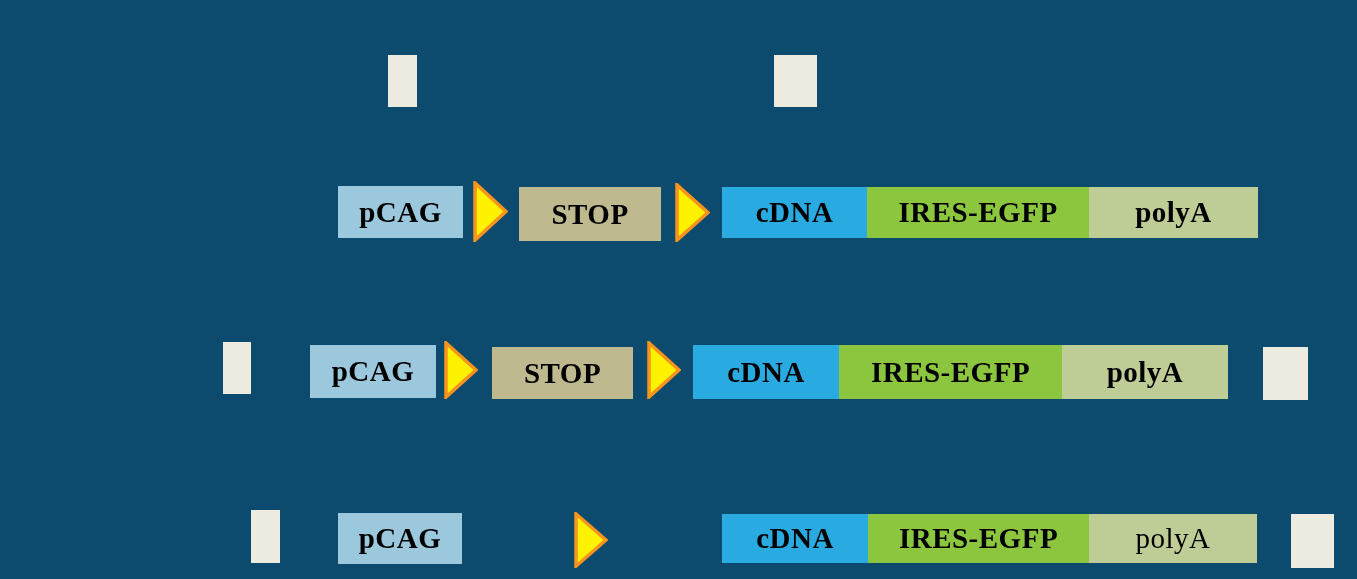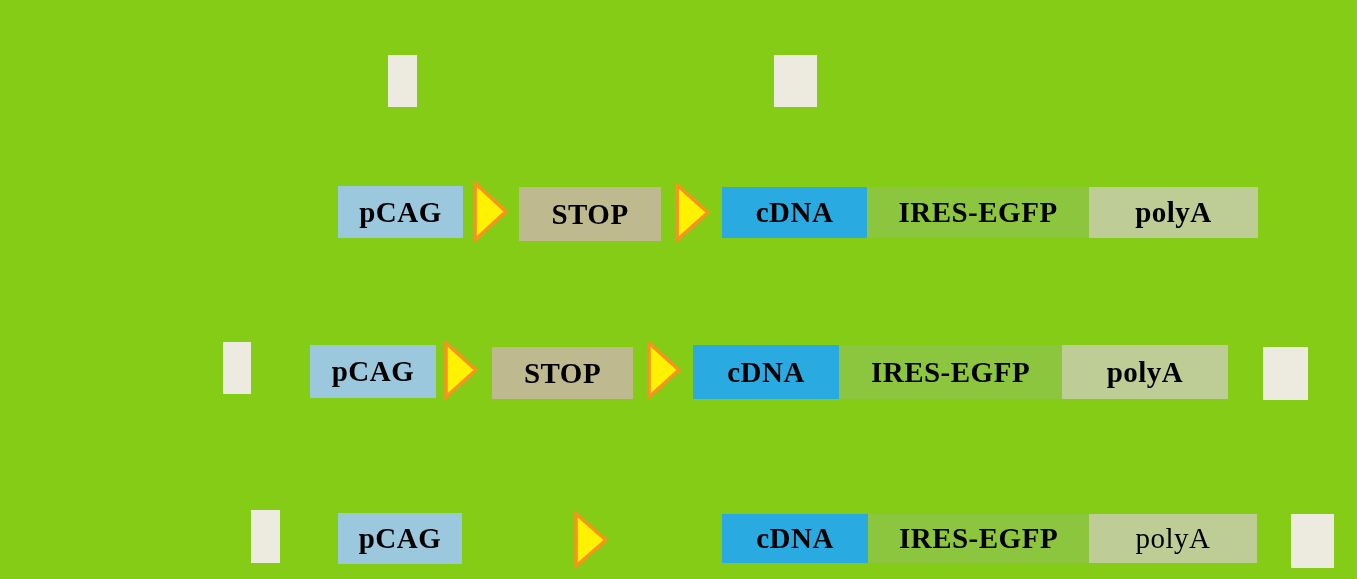--- a/index.html
+++ b/index.html
@@ -4,21 +4,21 @@
 <style>
   html,body{margin:0;padding:0;}
   body{
     background:#000;
     font-family:"Liberation Serif","DejaVu Serif",serif;
   }
   .stage{
     position:relative;
     width:1357px;
     height:579px;
-    background:#84cc16;
+    background:#0c4a6e;
     overflow:hidden;
   }
   .dbox{
     position:absolute;
     display:flex;
     align-items:center;
     justify-content:center;
     color:#000;
     font-size:29px;
     letter-spacing:0.5px;

